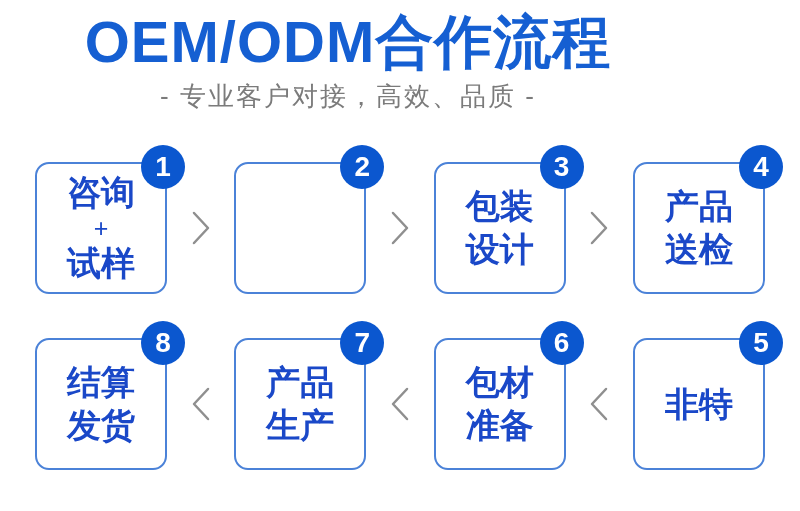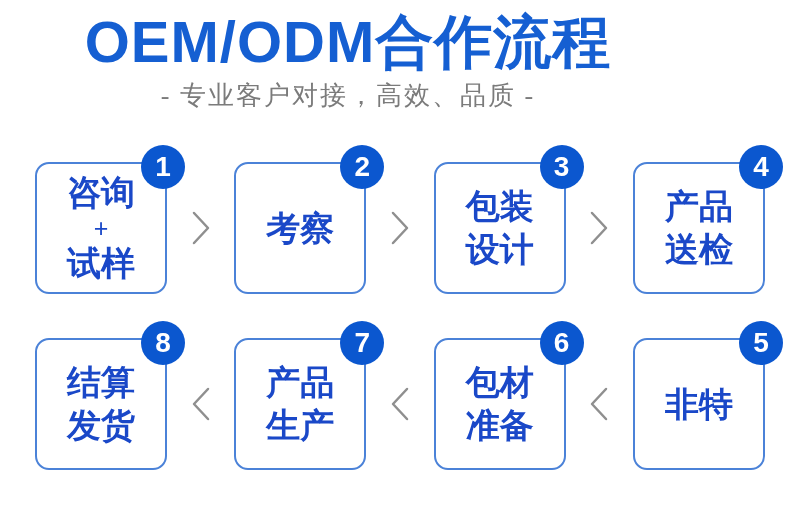--- a/index.html
+++ b/index.html
@@ -35,21 +35,20 @@
     top: 80px;
     left: 0;
     width: 100%;
     text-align: center;
     font-size: 26px;
     line-height: 32px;
     font-weight: 400;
     letter-spacing: 2px;
     color: var(--subtitle_gray, #7b7b7b);
     white-space: nowrap;
-    font-family: Liberation Serif, serif;
   }
   .flow-row {
     position: absolute;
     left: 35px;
     width: 730px;
     height: 132px;
     display: flex;
     align-items: center;
     justify-content: space-between;
   }
@@ -124,21 +123,20 @@
     </div>
 
     <div class="arrow">
       <svg width="22" height="38" viewBox="0 0 22 38">
           <polyline points="4,4 18,19 4,34" fill="none" stroke="currentColor" stroke-width="2.5" stroke-linecap="round" stroke-linejoin="round"></polyline>
         </svg>
     </div>
 
     <div class="box">
       <span class="badge">2</span>
-      <span class="line">考察</span>
     </div>
 
     <div class="arrow">
       <svg width="22" height="38" viewBox="0 0 22 38">
           <polyline points="4,4 18,19 4,34" fill="none" stroke="currentColor" stroke-width="2.5" stroke-linecap="round" stroke-linejoin="round"></polyline>
         </svg>
     </div>
 
     <div class="box">
       <span class="badge">3</span>

